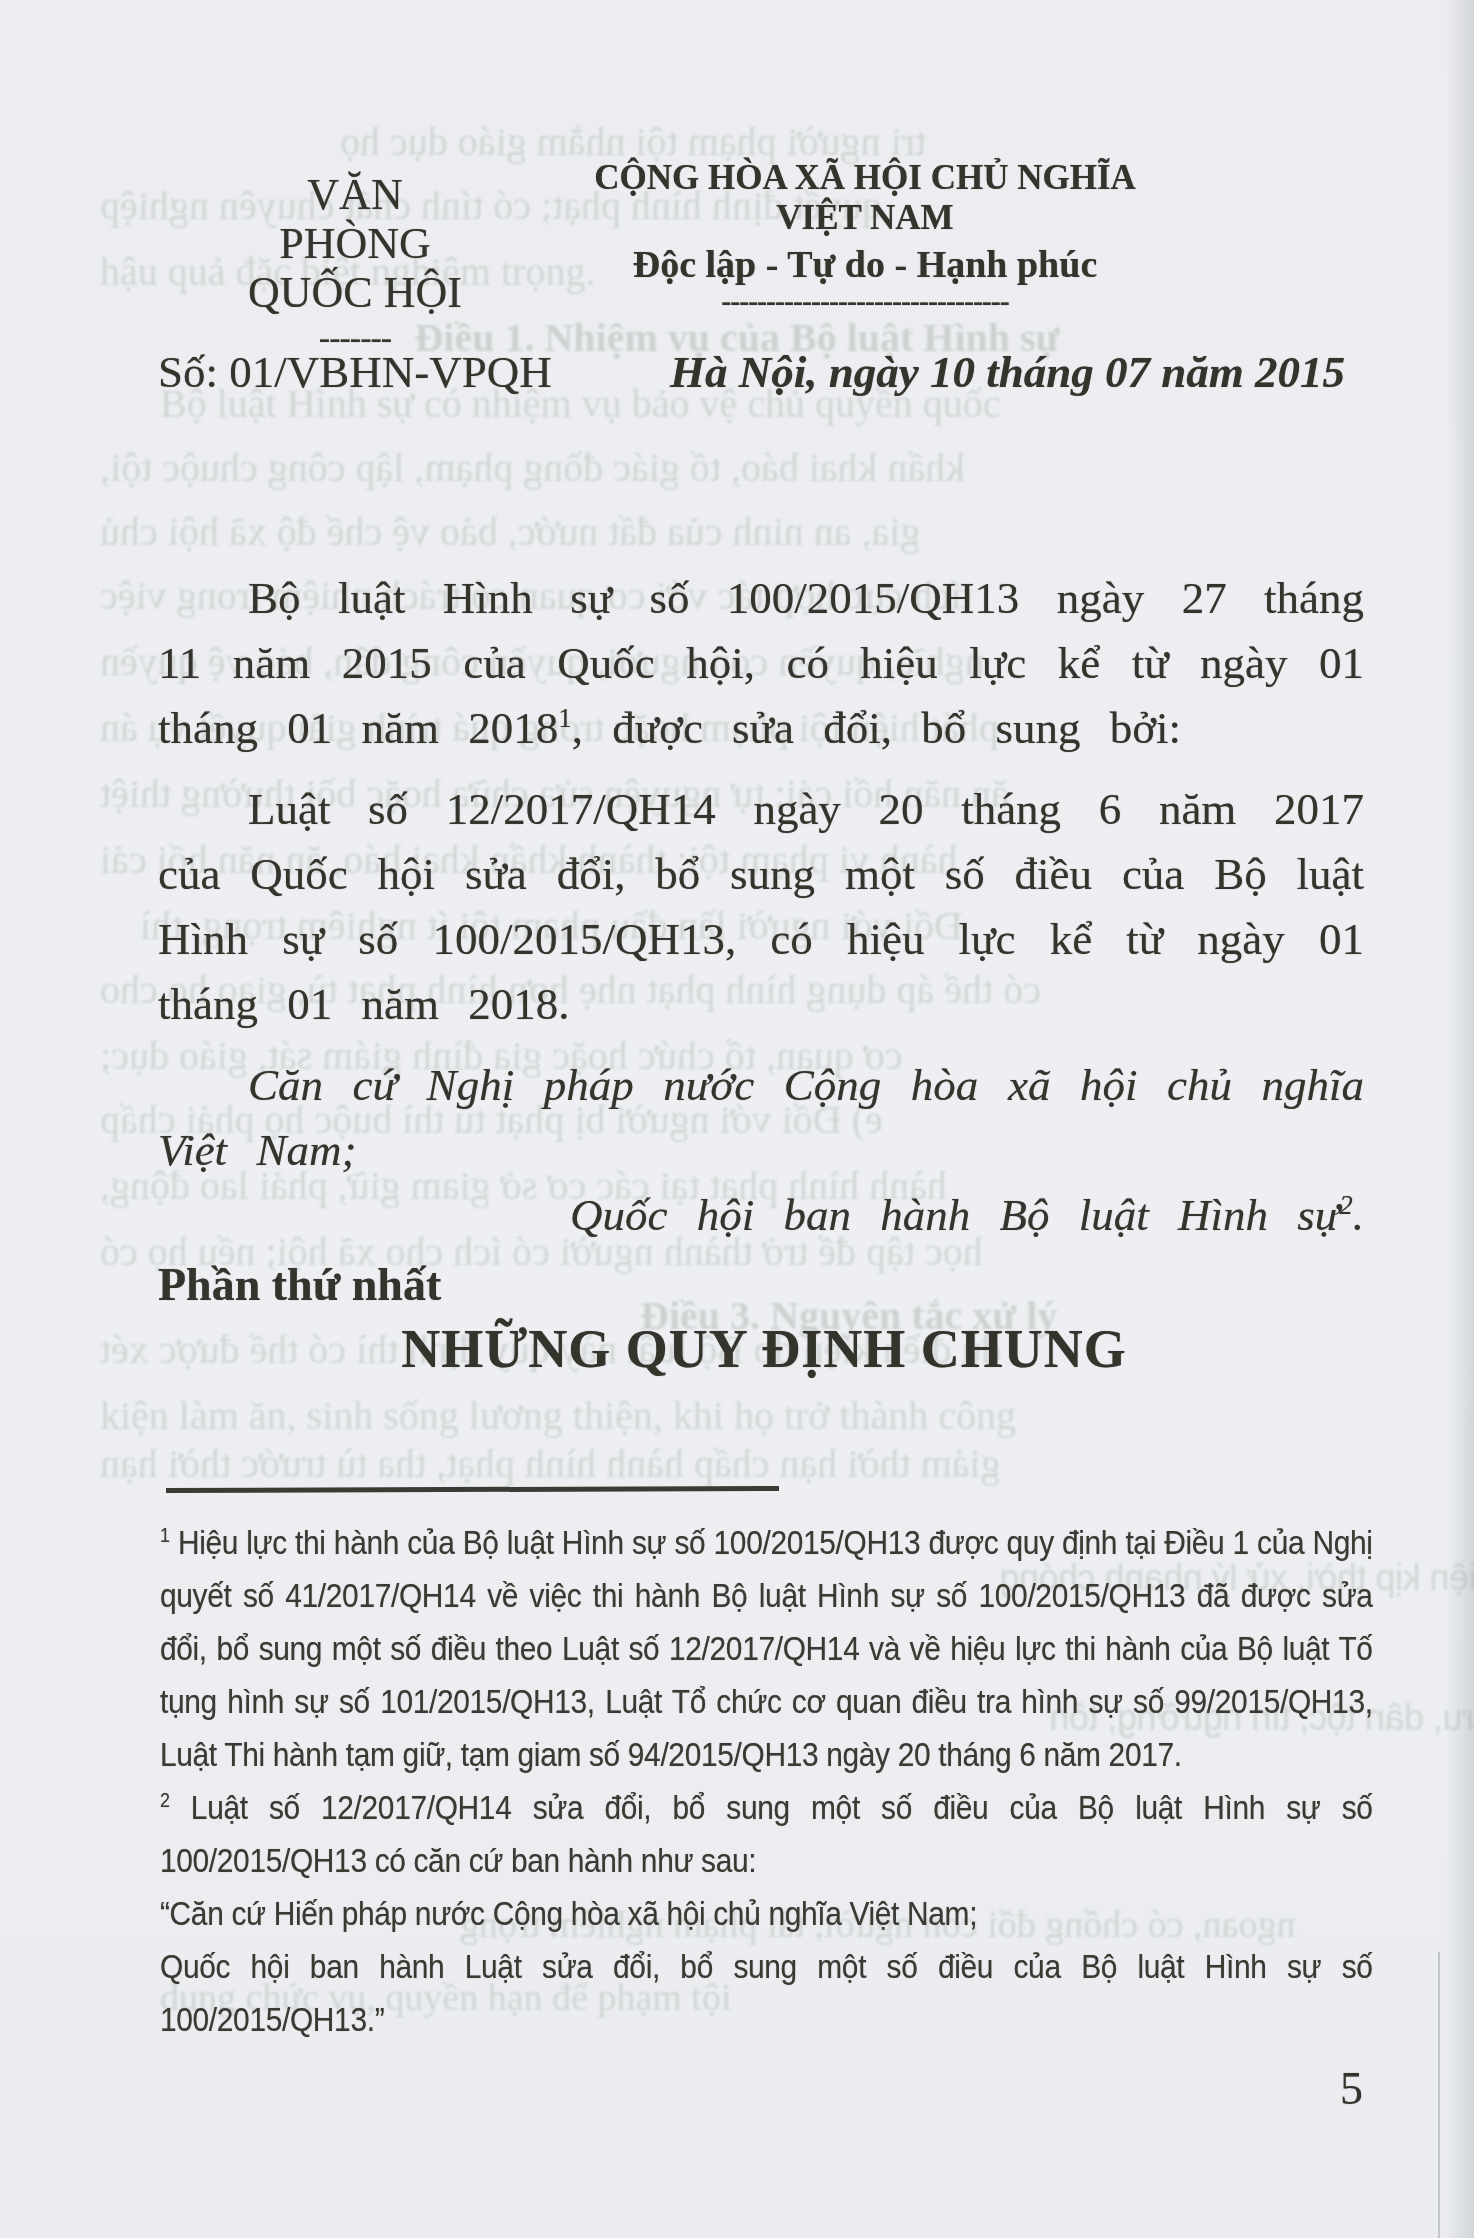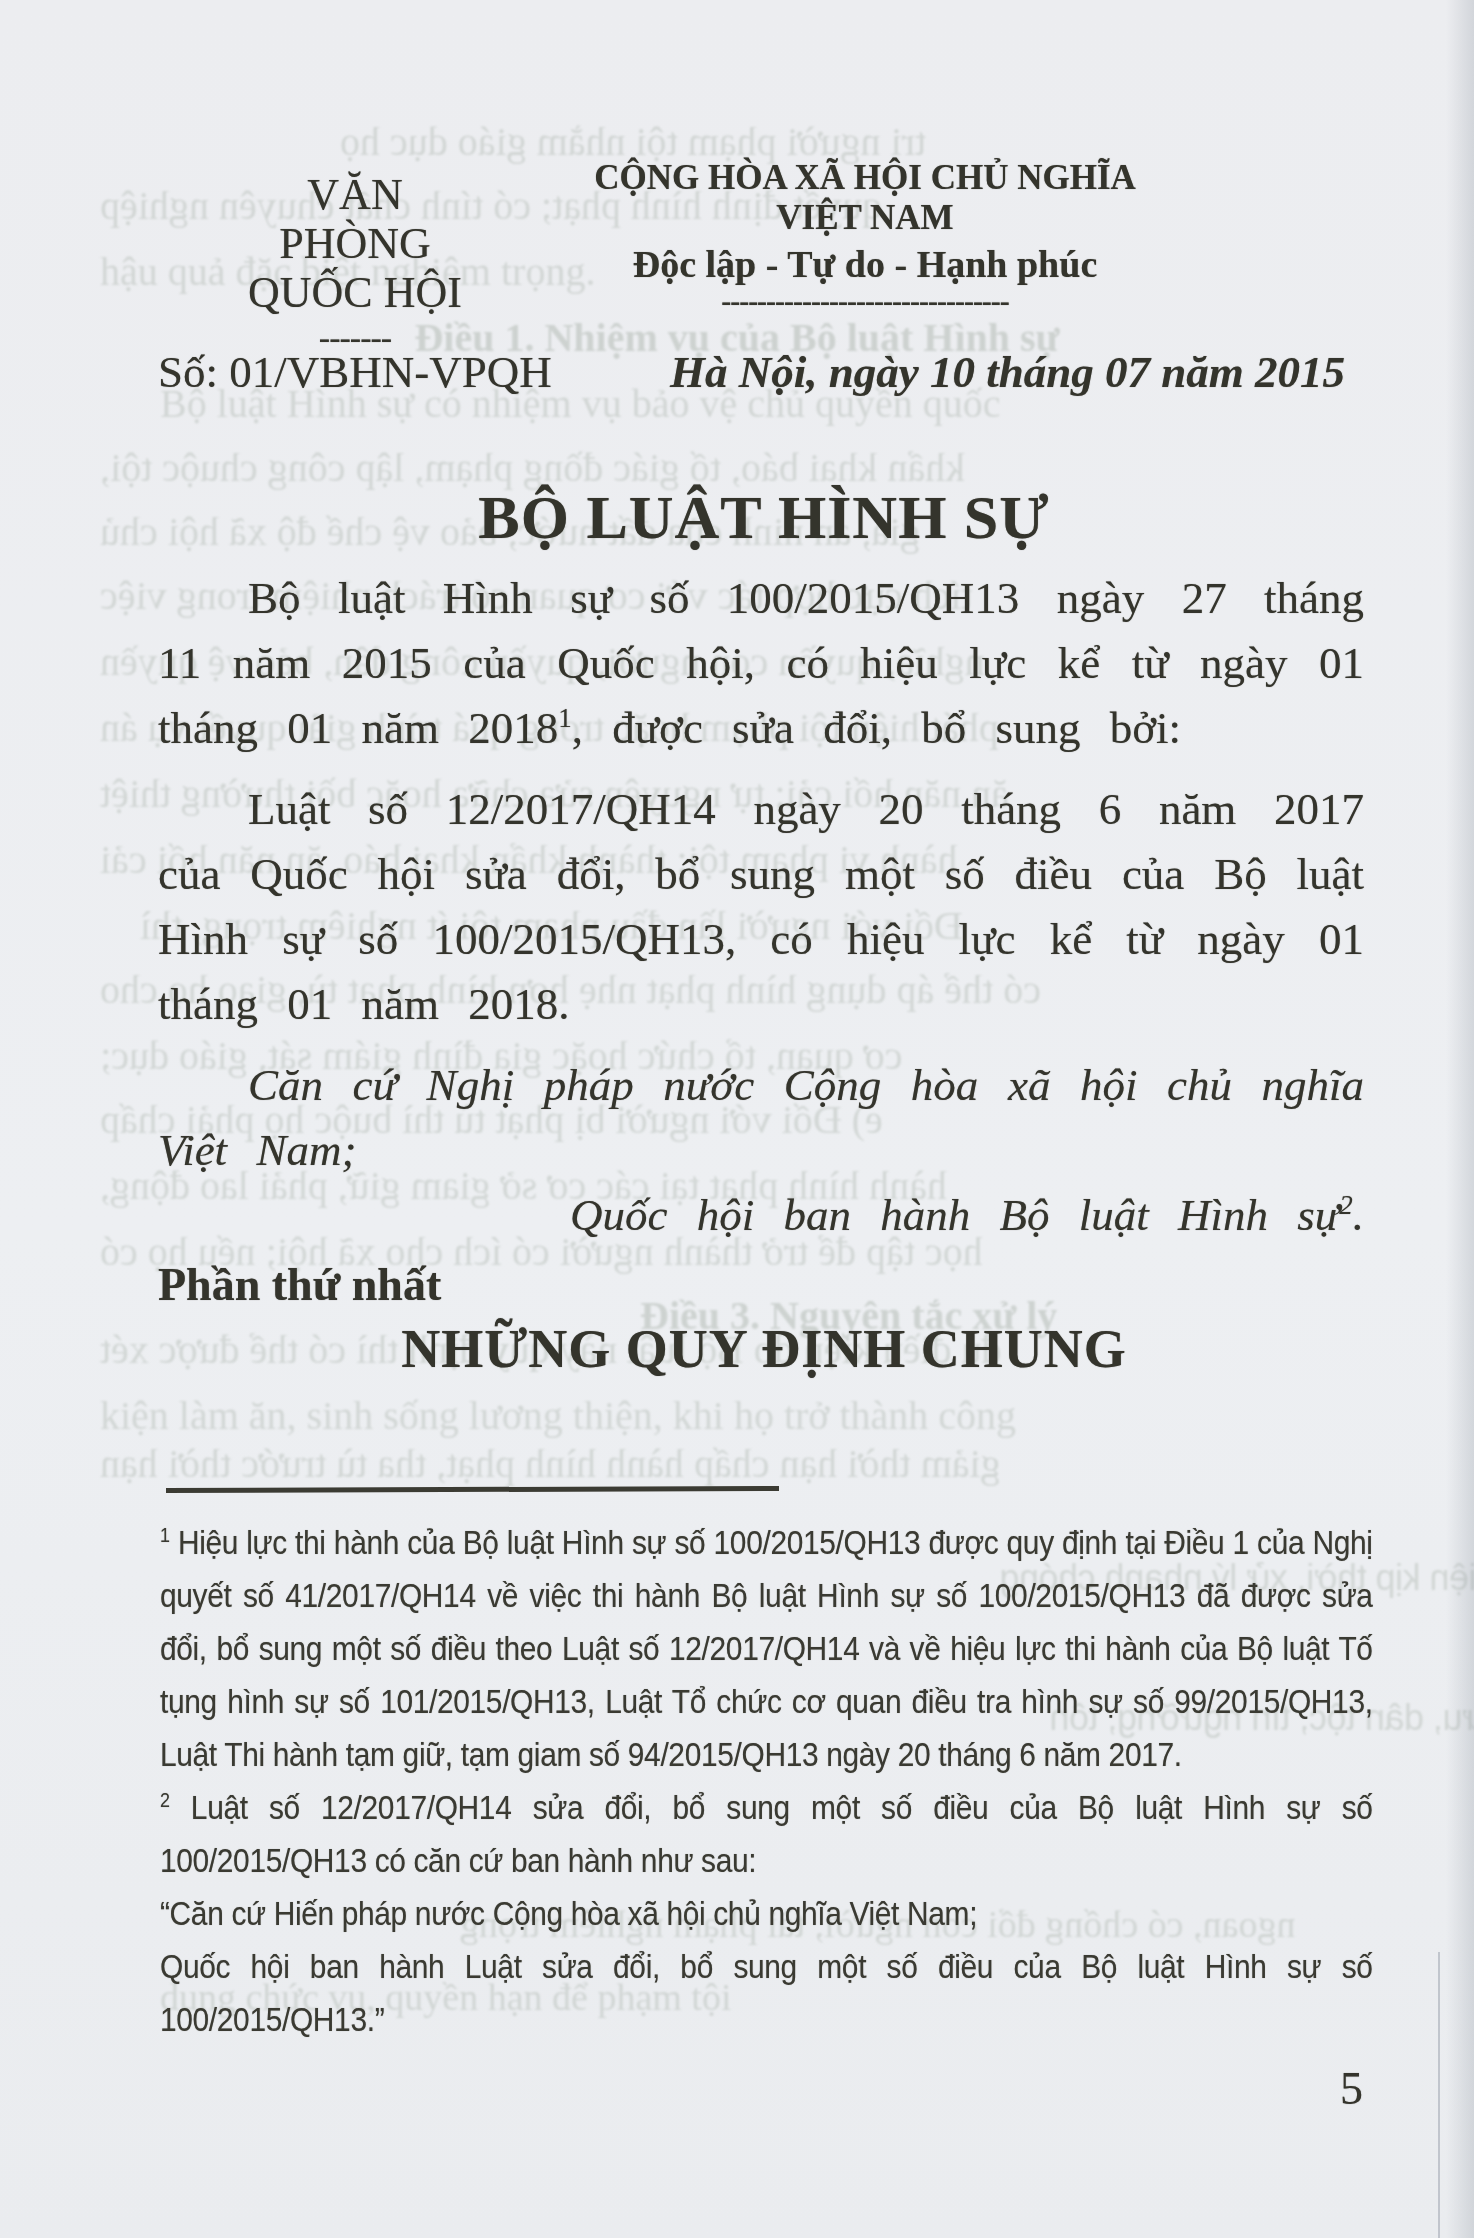--- a/index.html
+++ b/index.html
@@ -137,21 +137,20 @@
       <div class="country">CỘNG HÒA XÃ HỘI CHỦ NGHĨA VIỆT NAM</div>
       <div class="motto">Độc lập - Tự do - Hạnh phúc</div>
       <div class="dashes">--------------------------------</div>
     </div>
 
     <div class="doc-line">
       <span class="doc-number ink">Số: 01/VBHN-VPQH</span>
       <span class="place-date ink">Hà Nội, ngày 10 tháng 07 năm 2015</span>
     </div>
 
-    <div class="doc-title ink">BỘ LUẬT HÌNH SỰ</div>
 
     <div class="body-text">
       <p class="ink"><span>Bộ luật Hình sự số 100/2015/QH13 ngày 27 tháng 11 năm 2015 của Quốc hội, có hiệu lực kể từ ngày 01 tháng 01 năm 2018</span><sup>1</sup><span>, được sửa đổi, bổ sung bởi:</span></p>
       <p class="ink">Luật số 12/2017/QH14 ngày 20 tháng 6 năm 2017 của Quốc hội sửa đổi, bổ sung một số điều của Bộ luật Hình sự số 100/2015/QH13, có hiệu lực kể từ ngày 01 tháng 01 năm 2018.</p>
       <p class="pre ink">Căn cứ Nghị pháp nước Cộng hòa xã hội chủ nghĩa Việt Nam;</p>
       <p class="pre2 ink"><span>Quốc hội ban hành Bộ luật Hình sự</span><sup>2</sup><span>.</span></p>
     </div>
 
     <div class="part-kicker ink">Phần thứ nhất</div>
     <div class="part-heading ink">NHỮNG QUY ĐỊNH CHUNG</div>

